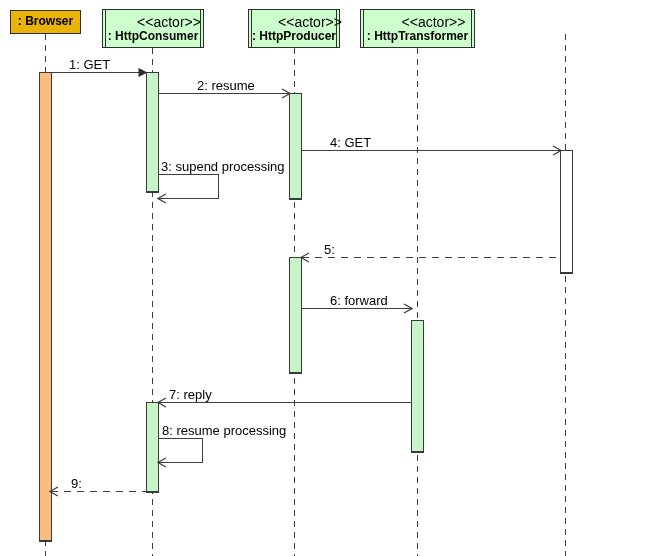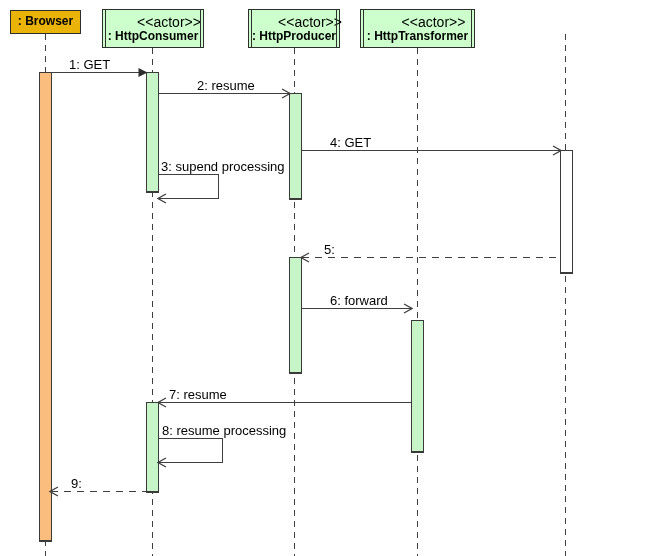--- a/index.html
+++ b/index.html
@@ -127,24 +127,24 @@
         <path d="M1 1 L9 5.5 L1 10" fill="none" stroke="#3f3f3f" stroke-width="1.2"></path>
       </svg>
     <span class="msg-label" style="left:28px;">6: forward</span>
   </div>
 
   <div class="msg" style="left:159px;top:402px;width:252px;height:1px;">
     <div class="msg-line"></div>
     <svg class="ah ah-left" width="10" height="11" viewBox="0 0 10 11">
         <path d="M9 1 L1 5.5 L9 10" fill="none" stroke="#3f3f3f" stroke-width="1.2"></path>
       </svg>
-    <span class="msg-label" style="left:10px;">7: resume</span>
+    <span class="msg-label" style="left:10px;">7: reply</span>
   </div>
 
-  <div class="msg self-box" style="left:159px;top:438px;width:64px;height:25px;">
+  <div class="msg self-box" style="left:159px;top:438px;width:44px;height:25px;">
     <svg class="ah ah-self" width="10" height="11" viewBox="0 0 10 11">
         <path d="M9 1 L1 5.5 L9 10" fill="none" stroke="#3f3f3f" stroke-width="1.2"></path>
       </svg>
     <span class="msg-label" style="left:3px;top:-16px;">8: resume processing</span>
   </div>
 
   <div class="msg" style="left:51px;top:491px;width:95px;height:1px;">
     <div class="msg-line dashed"></div>
     <svg class="ah ah-left" width="10" height="11" viewBox="0 0 10 11">
         <path d="M9 1 L1 5.5 L9 10" fill="none" stroke="#3f3f3f" stroke-width="1.2"></path>

